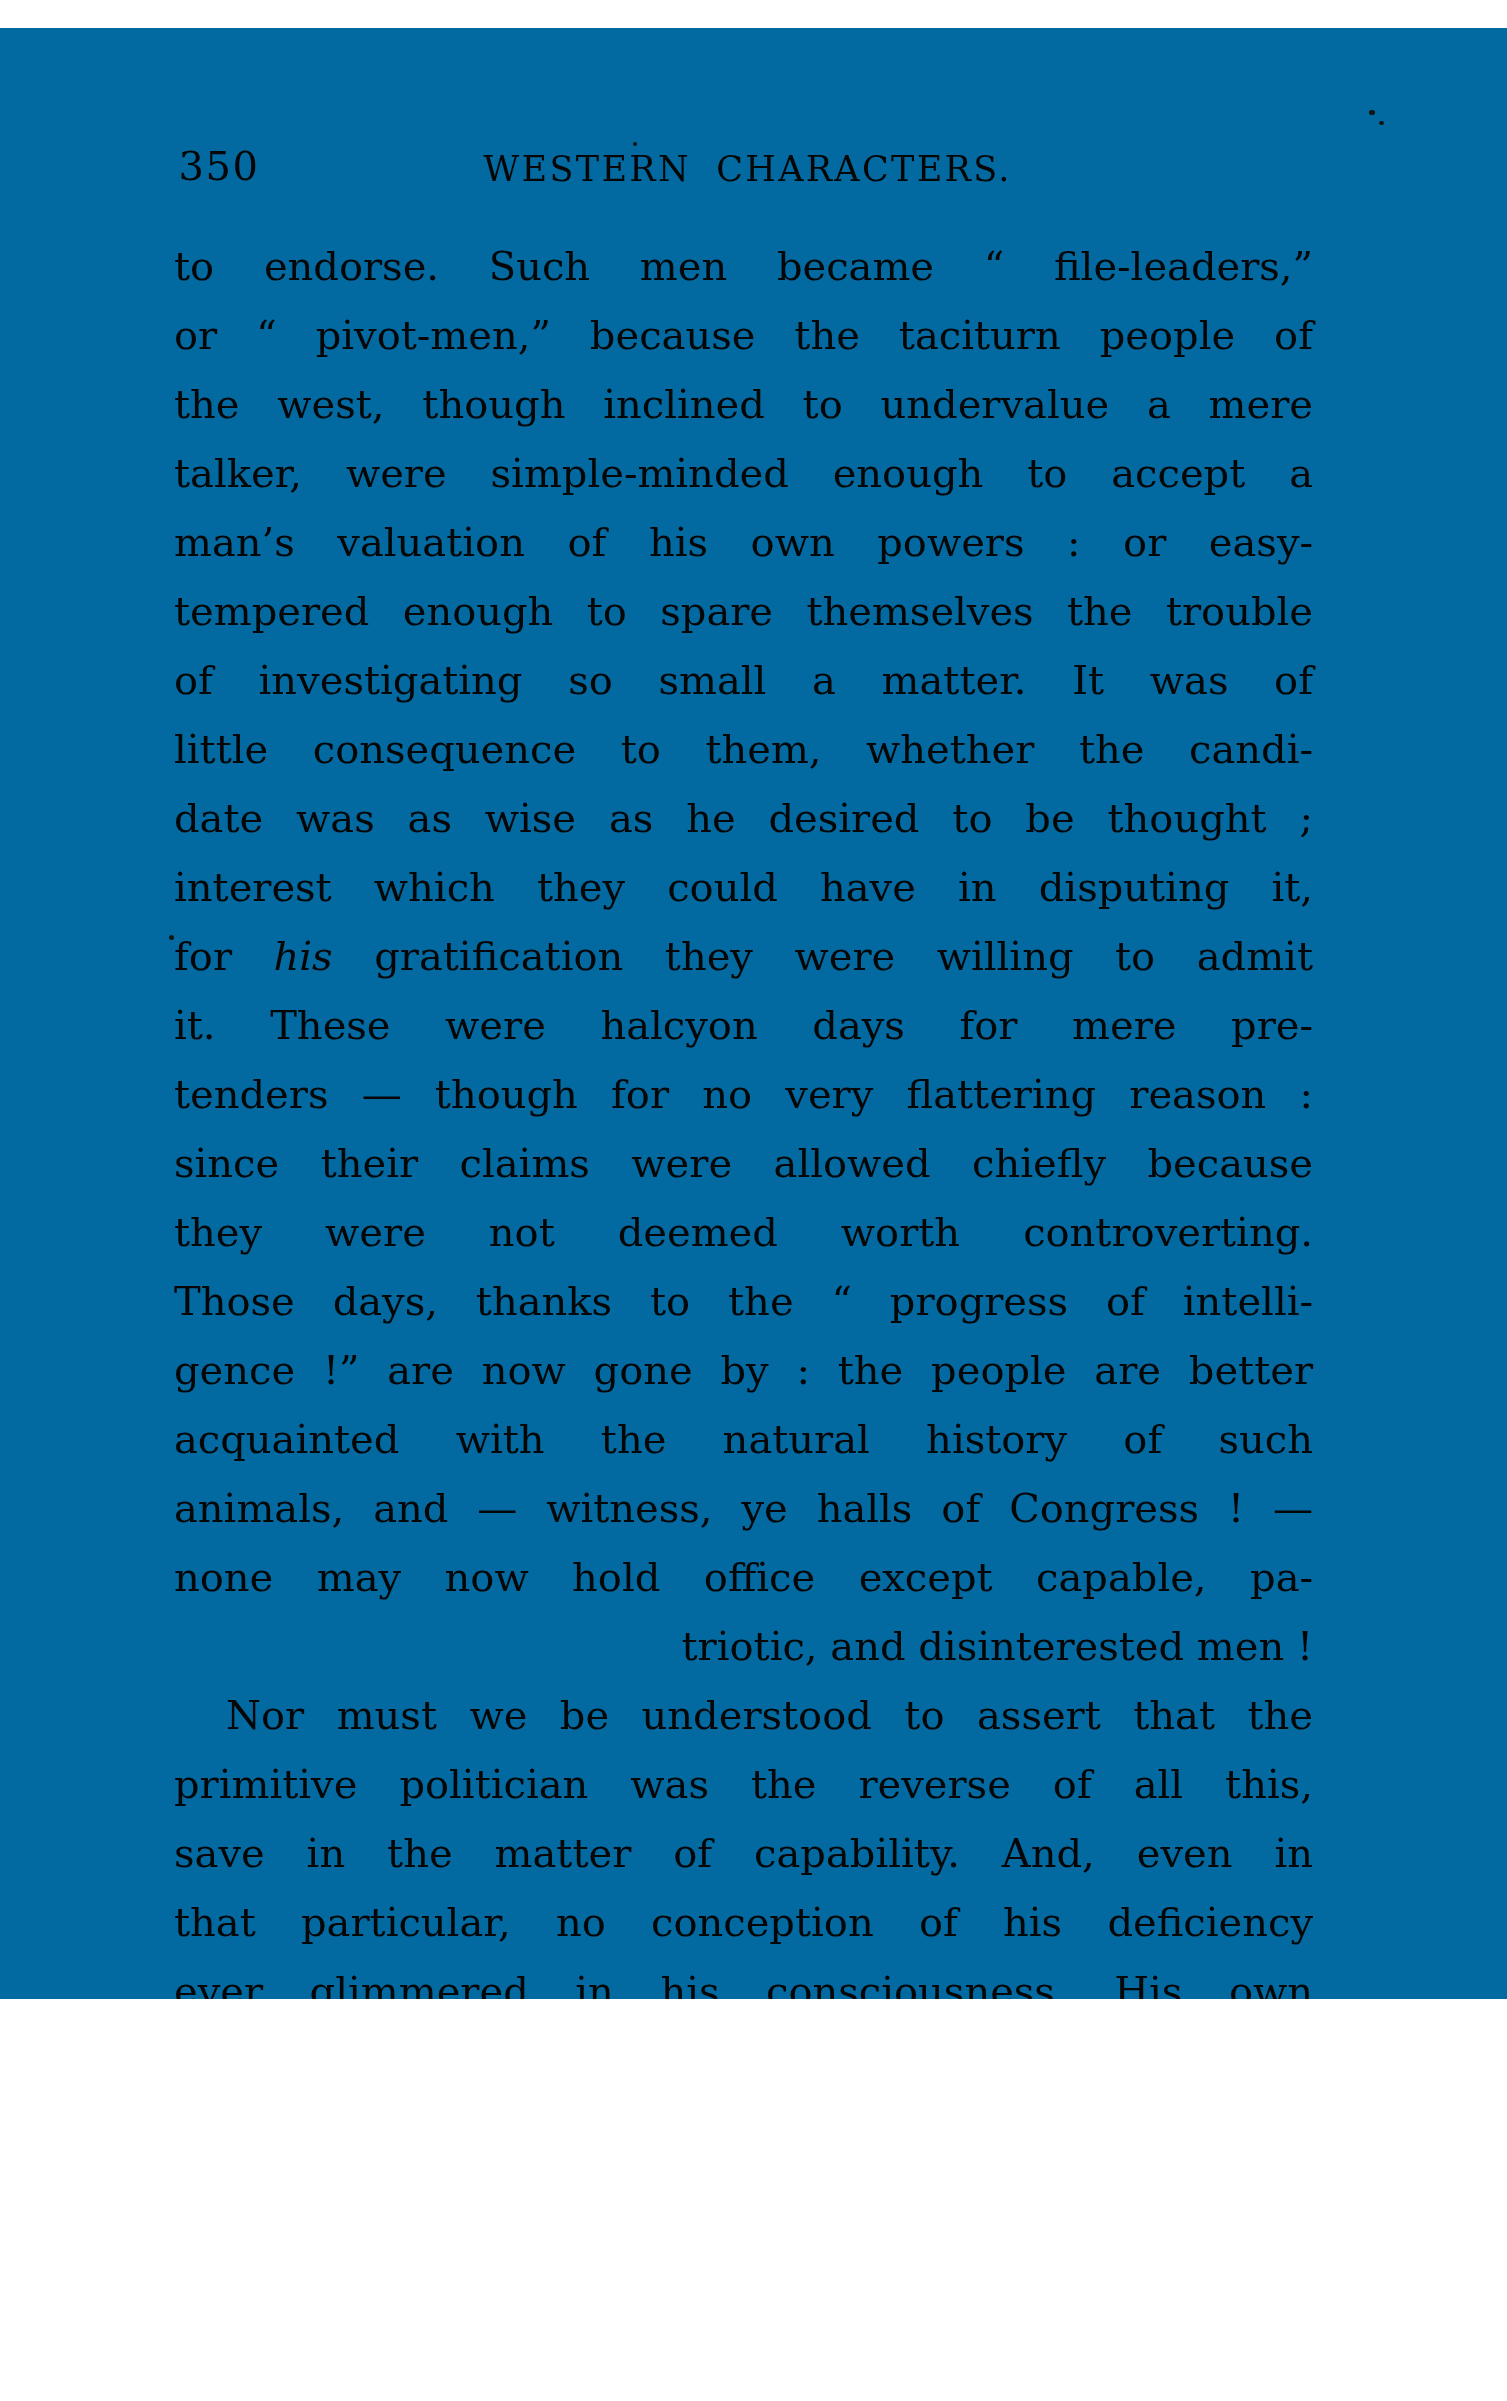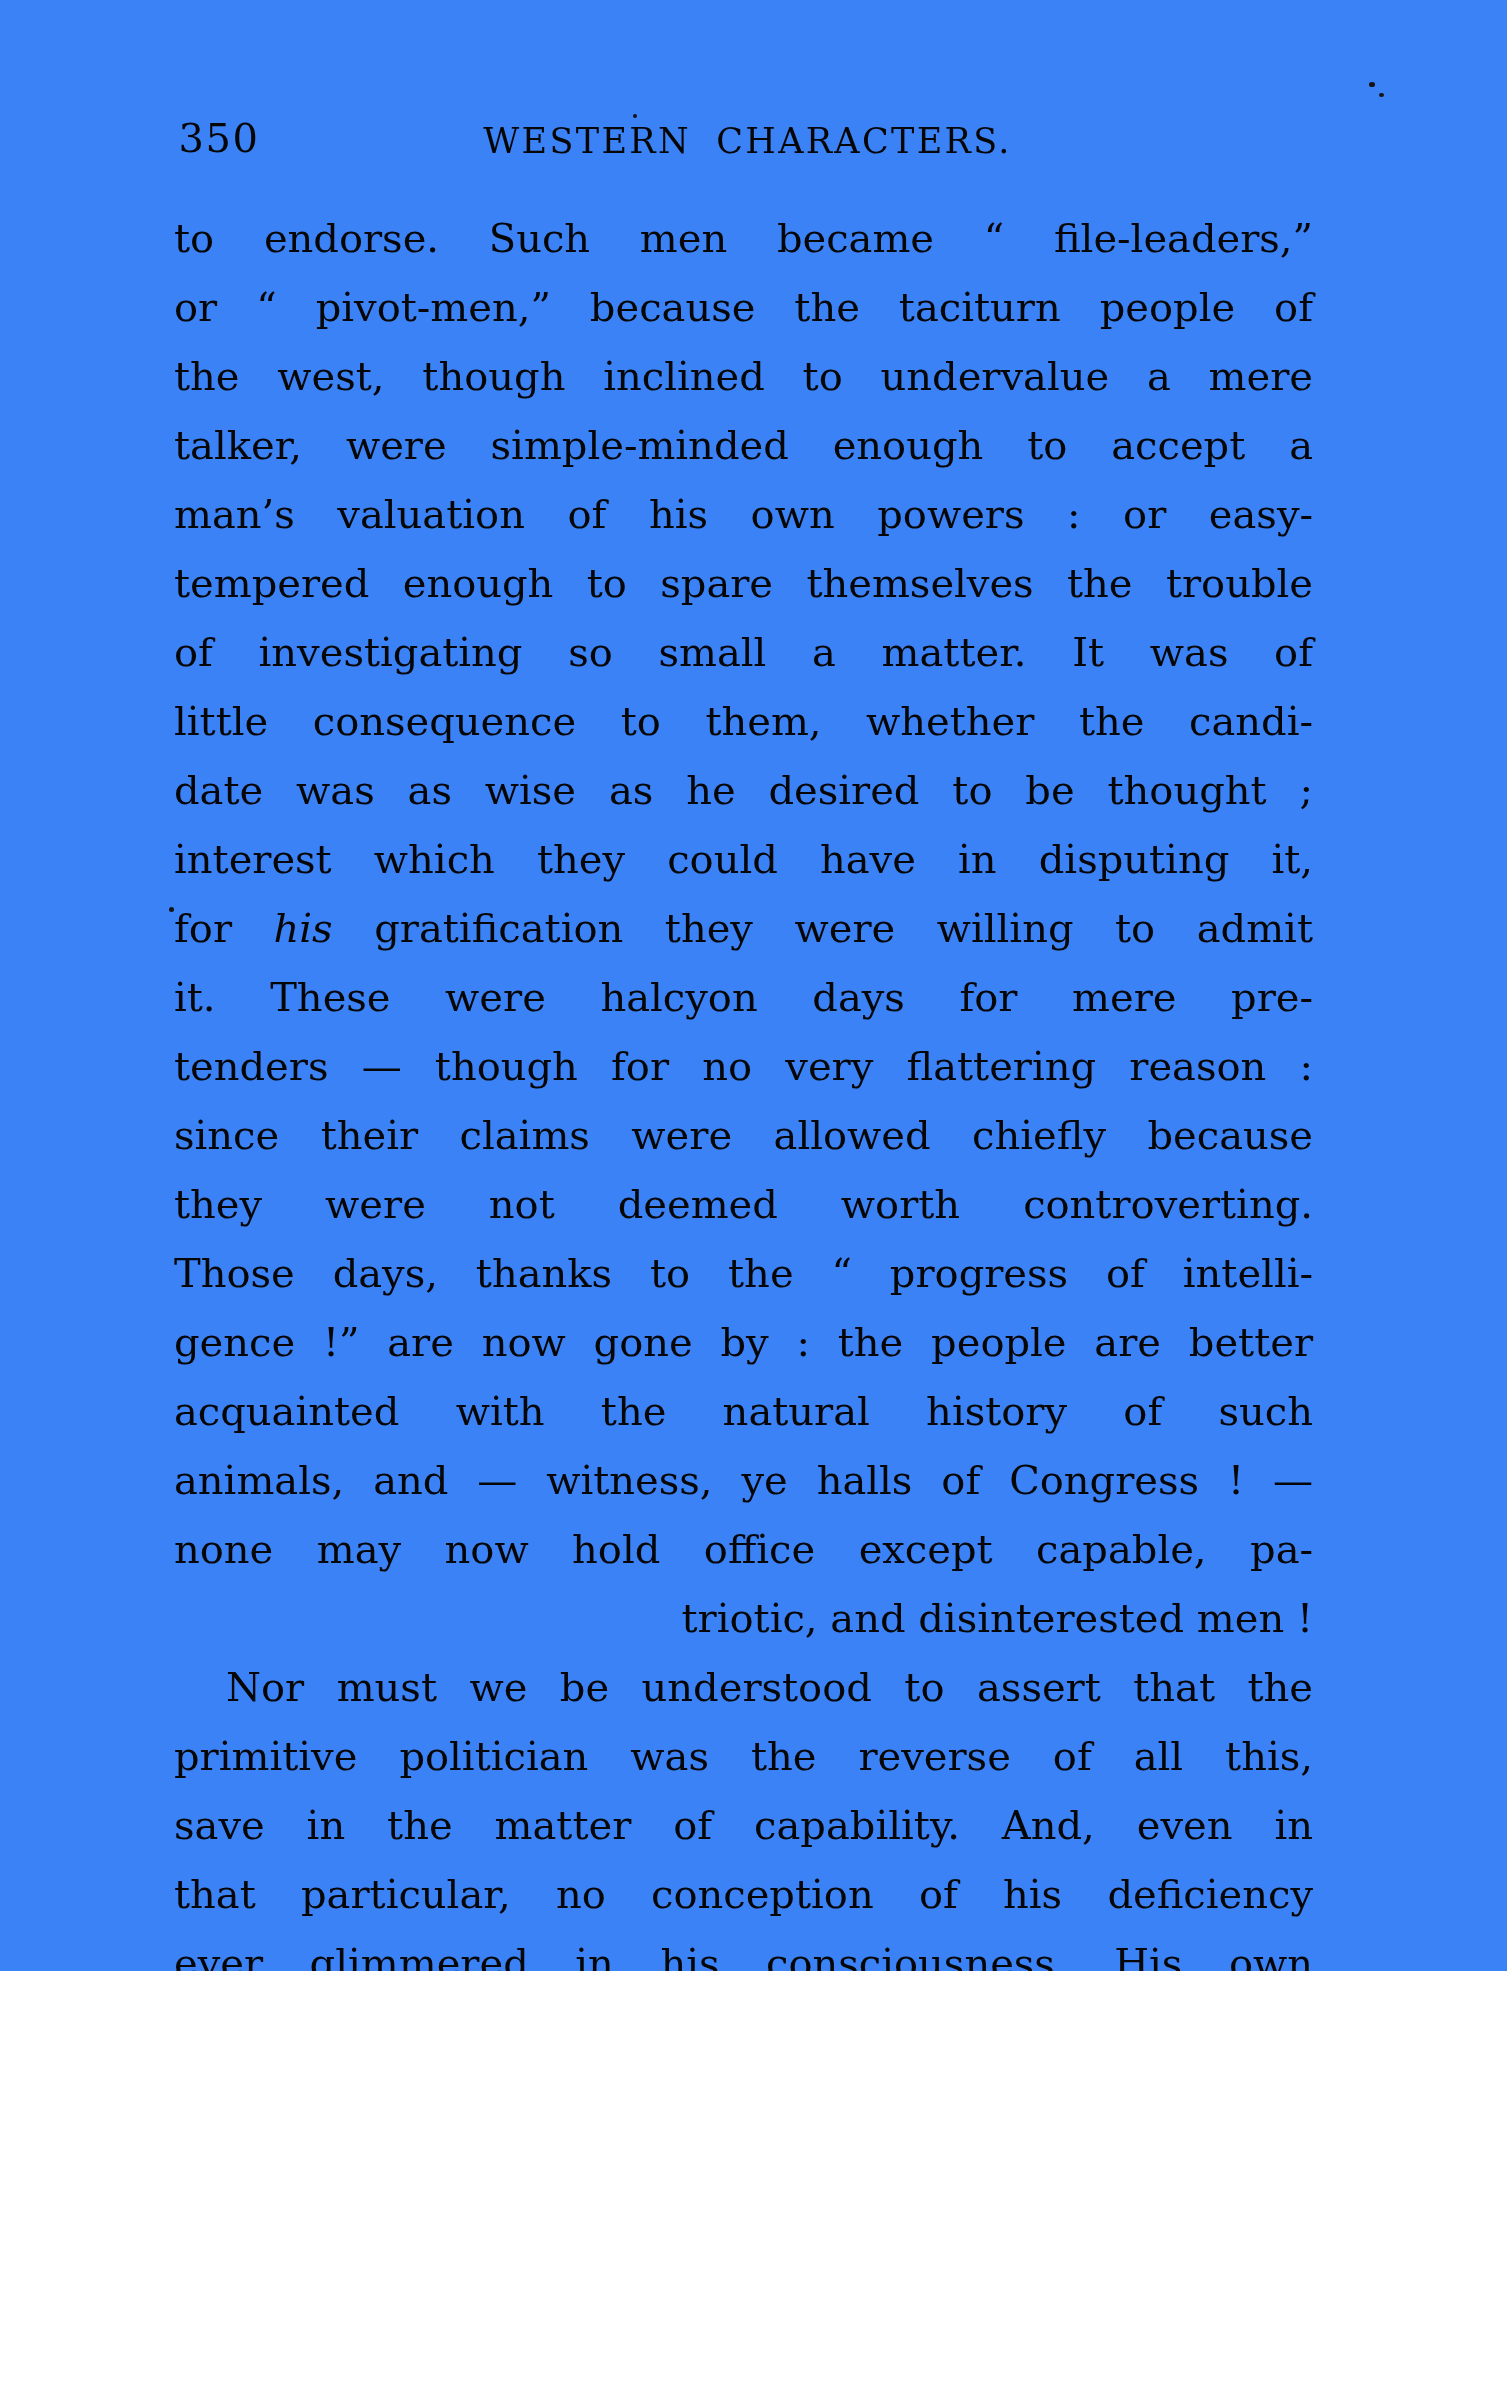--- a/index.html
+++ b/index.html
@@ -5,24 +5,25 @@
 <style>
   html, body {
     margin: 0;
     padding: 0;
     background: #ffffff;
   }
   .page {
     position: relative;
     width: 1508px;
     height: 1971px;
-    background: #3b82f6;
+    background: #0369a1;
     color: #060606;
     font-family: "DejaVu Serif", "Liberation Serif", serif;
     overflow: hidden;
+    margin-top: 28px;
   }
   .header {
     position: absolute;
     left: 174px;
     top: 114px;
     width: 1139px;
     height: 53px;
   }
   .page-number {
     position: absolute;

